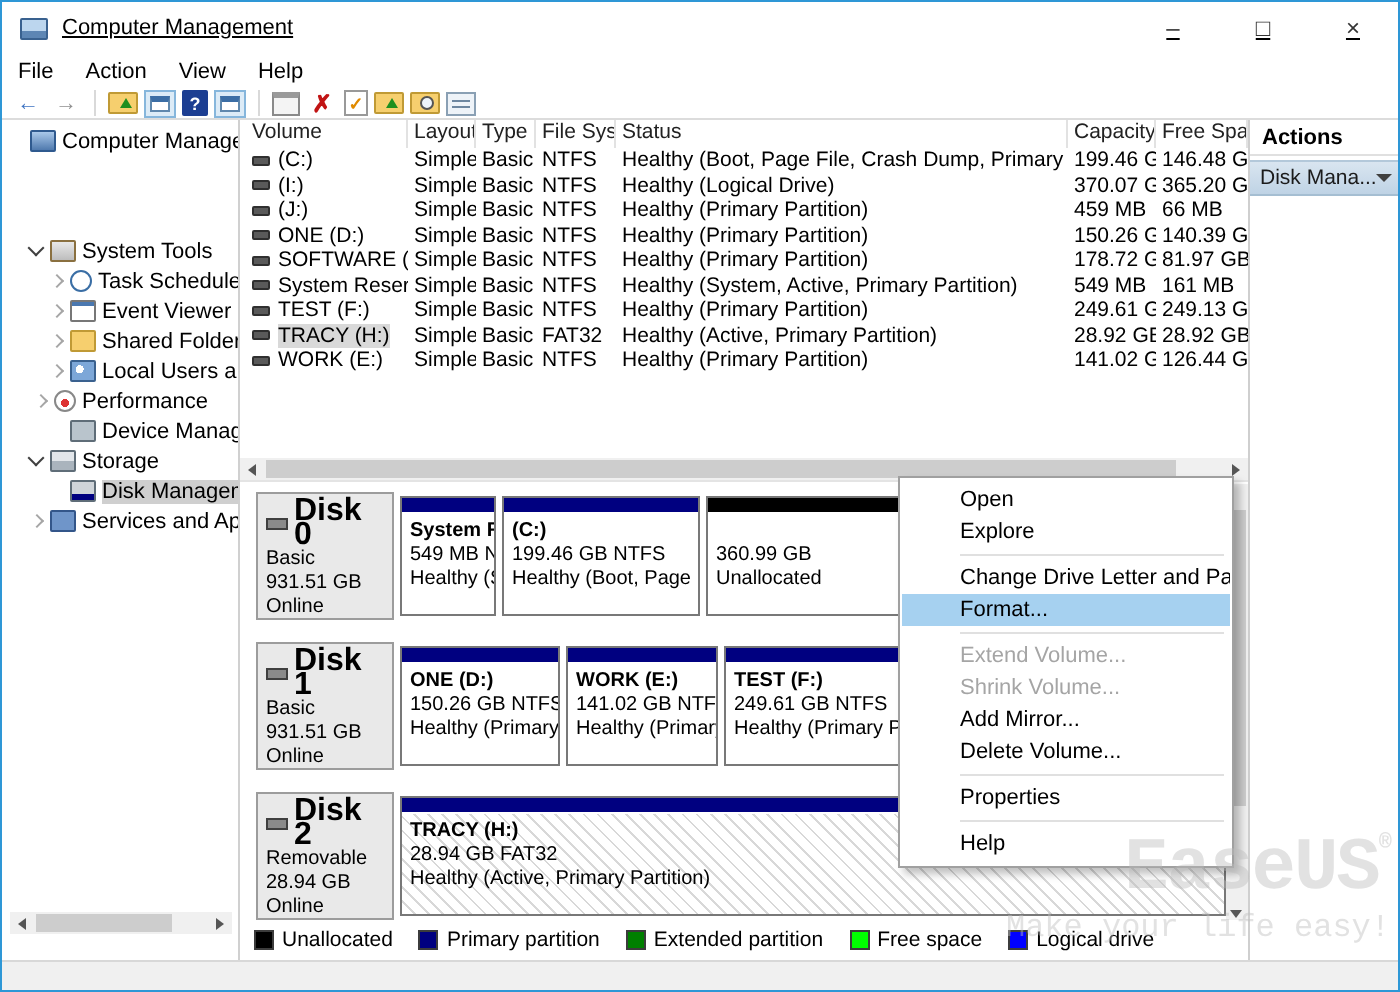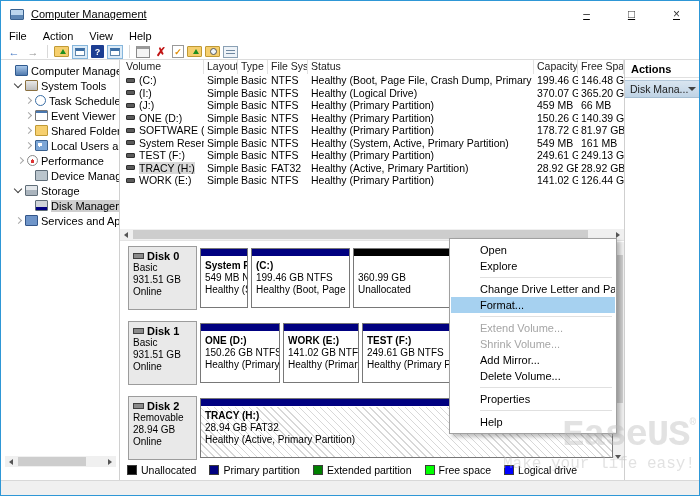--- a/index.html
+++ b/index.html
@@ -77,21 +77,21 @@
   .vc { padding:0 3px; white-space:nowrap; overflow:hidden; flex:none; display:flex; align-items:center; }
   .c0 { width:81px; } .c1 { width:34px; } .c2 { width:30px; } .c3 { width:40px; } .c4 { width:226px; } .c5 { width:44px; } .c6 { width:46px; }
   .vicon { width:9px; height:5px; background:#5a5a5a; border:1px solid #2f2f2f; border-radius:1px; margin-right:4px; flex:none; }
   .selname { background:#d9d9d9; }
   .volpane .hscroll { left:0; top:169px; width:504px; }
 
   
   .diskpane { position:absolute; left:119px; top:239px; width:504px; height:221px; background:#fff; border-top:1px solid #e4e4e4; }
   .drow { position:absolute; left:8px; width:485px; height:66px; }
   .dlabel { position:absolute; left:0; top:0; width:69px; height:64px; background:#e9e9e9; border:1px solid #9c9c9c; padding:3px 4px; font-size:10px; line-height:12px; color:#000; }
-  .dname { font-weight:bold; font-size:11px; display:flex; align-items:center; gap:3px; }
+  .dname { font-weight:bold; font-size:16px; display:flex; align-items:center; gap:3px; }
   .dicon { width:11px; height:6px; background:#8a8a8a; border:1px solid #3f3f3f; flex:none; }
   .dparts { position:absolute; left:72px; top:2px; right:0; height:62px; display:flex; gap:3px; }
   .pbox { border:1px solid #787878; background:#fff; position:relative; overflow:hidden; flex:none; height:60px; }
   .pbox.hatch { background:repeating-linear-gradient(45deg, #ffffff 0 4px, #d8d8d8 4px 5px); }
   .pbar { height:8px; border-bottom:1px solid #fff; }
   .ptext { padding:3px 4px 0 4px; font-size:10px; line-height:12px; white-space:nowrap; overflow:hidden; }
   .pname { font-weight:bold; min-height:12px; }
 
   
   .legend { position:absolute; left:119px; top:461px; width:504px; height:15px; display:flex; align-items:center; gap:13px; font-size:10.5px; padding-left:7px; color:#000; }
@@ -157,21 +157,21 @@
       <span class="tbi search-icon"></span>
       <span class="tbi properties-icon"></span>
     </div>
 
   <div class="tree" id="tree">
       <div class="trow" style="padding-left: 2px;">
         <span class="exp none"></span>
         <span class="ticon computer-icon"></span>
         <span class="tlabel">Computer Management (</span>
       </div>
-      <div class="trow" style="padding-left: 12px;">
+      <div class="trow" style="padding-left: 12px; margin-top: 40px;">
         <span class="exp expanded"></span>
         <span class="ticon system-tools-icon"></span>
         <span class="tlabel">System Tools</span>
       </div>
       <div class="trow" style="padding-left: 22px;">
         <span class="exp collapsed"></span>
         <span class="ticon task-scheduler-icon"></span>
         <span class="tlabel">Task Scheduler</span>
       </div>
       <div class="trow" style="padding-left: 22px;">

